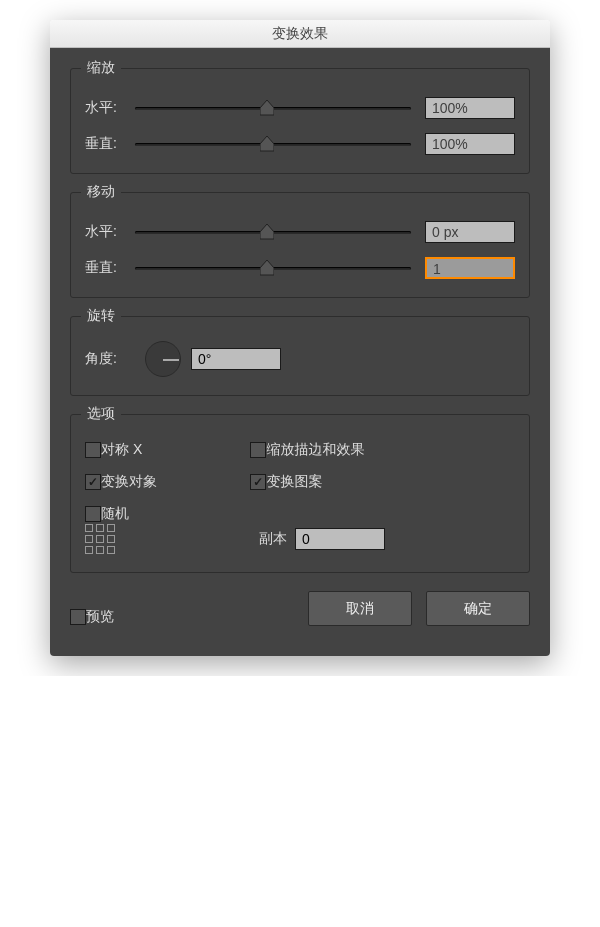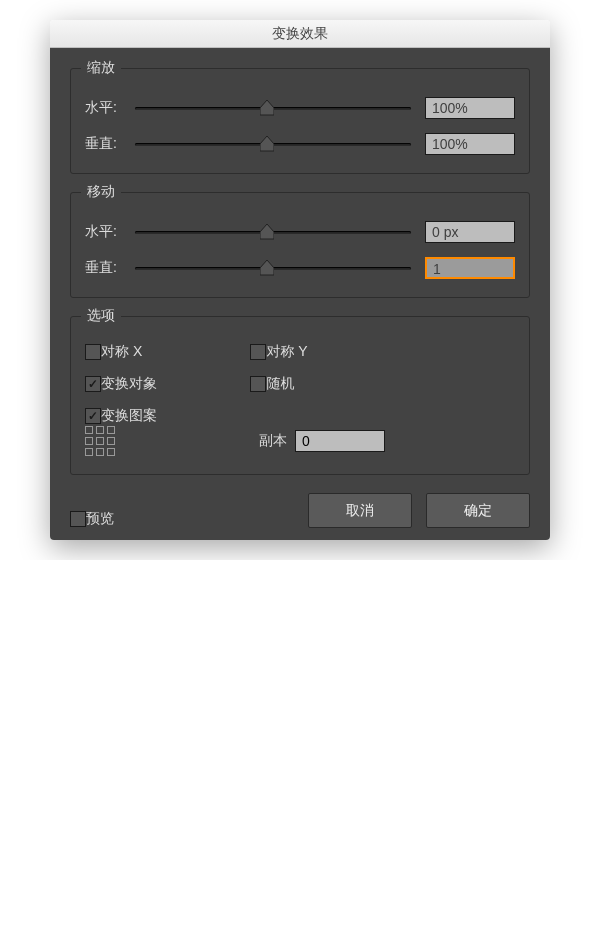--- a/index.html
+++ b/index.html
@@ -24,21 +24,21 @@
     background: linear-gradient(#f7f7f7, #e6e6e6);
     border-bottom: 1px solid #bfbfbf;
     display: flex;
     align-items: center;
     justify-content: center;
     color: #444;
     font-size: 14px;
   }
   .body {
     background: #434343;
-    padding: 20px 20px 12px 20px;
+    padding: 20px 20px 30px 20px;
   }
   .group {
     border: 1px solid #2d2d2d;
     border-radius: 3px;
     padding: 14px 14px 18px 14px;
     margin-bottom: 18px;
     position: relative;
   }
   .group-title {
     position: absolute;
@@ -255,46 +255,54 @@
           <div class="thumb" style="left:48%">
             <svg width="14" height="16">
                 <polygon points="7,0 14,8 14,15 0,15 0,8" fill="#555" stroke="#222"></polygon>
               </svg>
           </div>
         </div>
         <div class="numbox focused">1</div>
       </div>
     </div>
 
+    <div class="group">
+      <div class="group-title">旋转</div>
+      <div class="angle-row">
+        <div class="label" style="width:46px">角度:</div>
+        <div class="angle-dial"></div>
+        <div class="numbox-sm">0°</div>
+      </div>
+    </div>
 
     <div class="group">
       <div class="group-title">选项</div>
 
       <div class="options-grid">
         <div class="checkbox">
           <div class="cb"></div>
           <span>对称 X</span>
         </div>
-
         <div class="checkbox">
           <div class="cb"></div>
-          <span>对称 Y</span>
-        </div>
+          <span>缩放描边和效果</span>
+        </div>
+
         <div class="checkbox">
           <div class="cb checked"></div>
           <span>变换对象</span>
         </div>
 
         <div class="checkbox">
+          <div class="cb checked"></div>
+          <span>变换图案</span>
+        </div>
+        <div class="checkbox">
           <div class="cb"></div>
           <span>随机</span>
-        </div>
-        <div class="checkbox">
-          <div class="cb checked"></div>
-          <span>变换图案</span>
         </div>
       </div>
 
       <div class="copies-row">
         <div class="anchor">
           <div></div>
             <div></div>
             <div></div>
           <div></div>
             <div></div>

